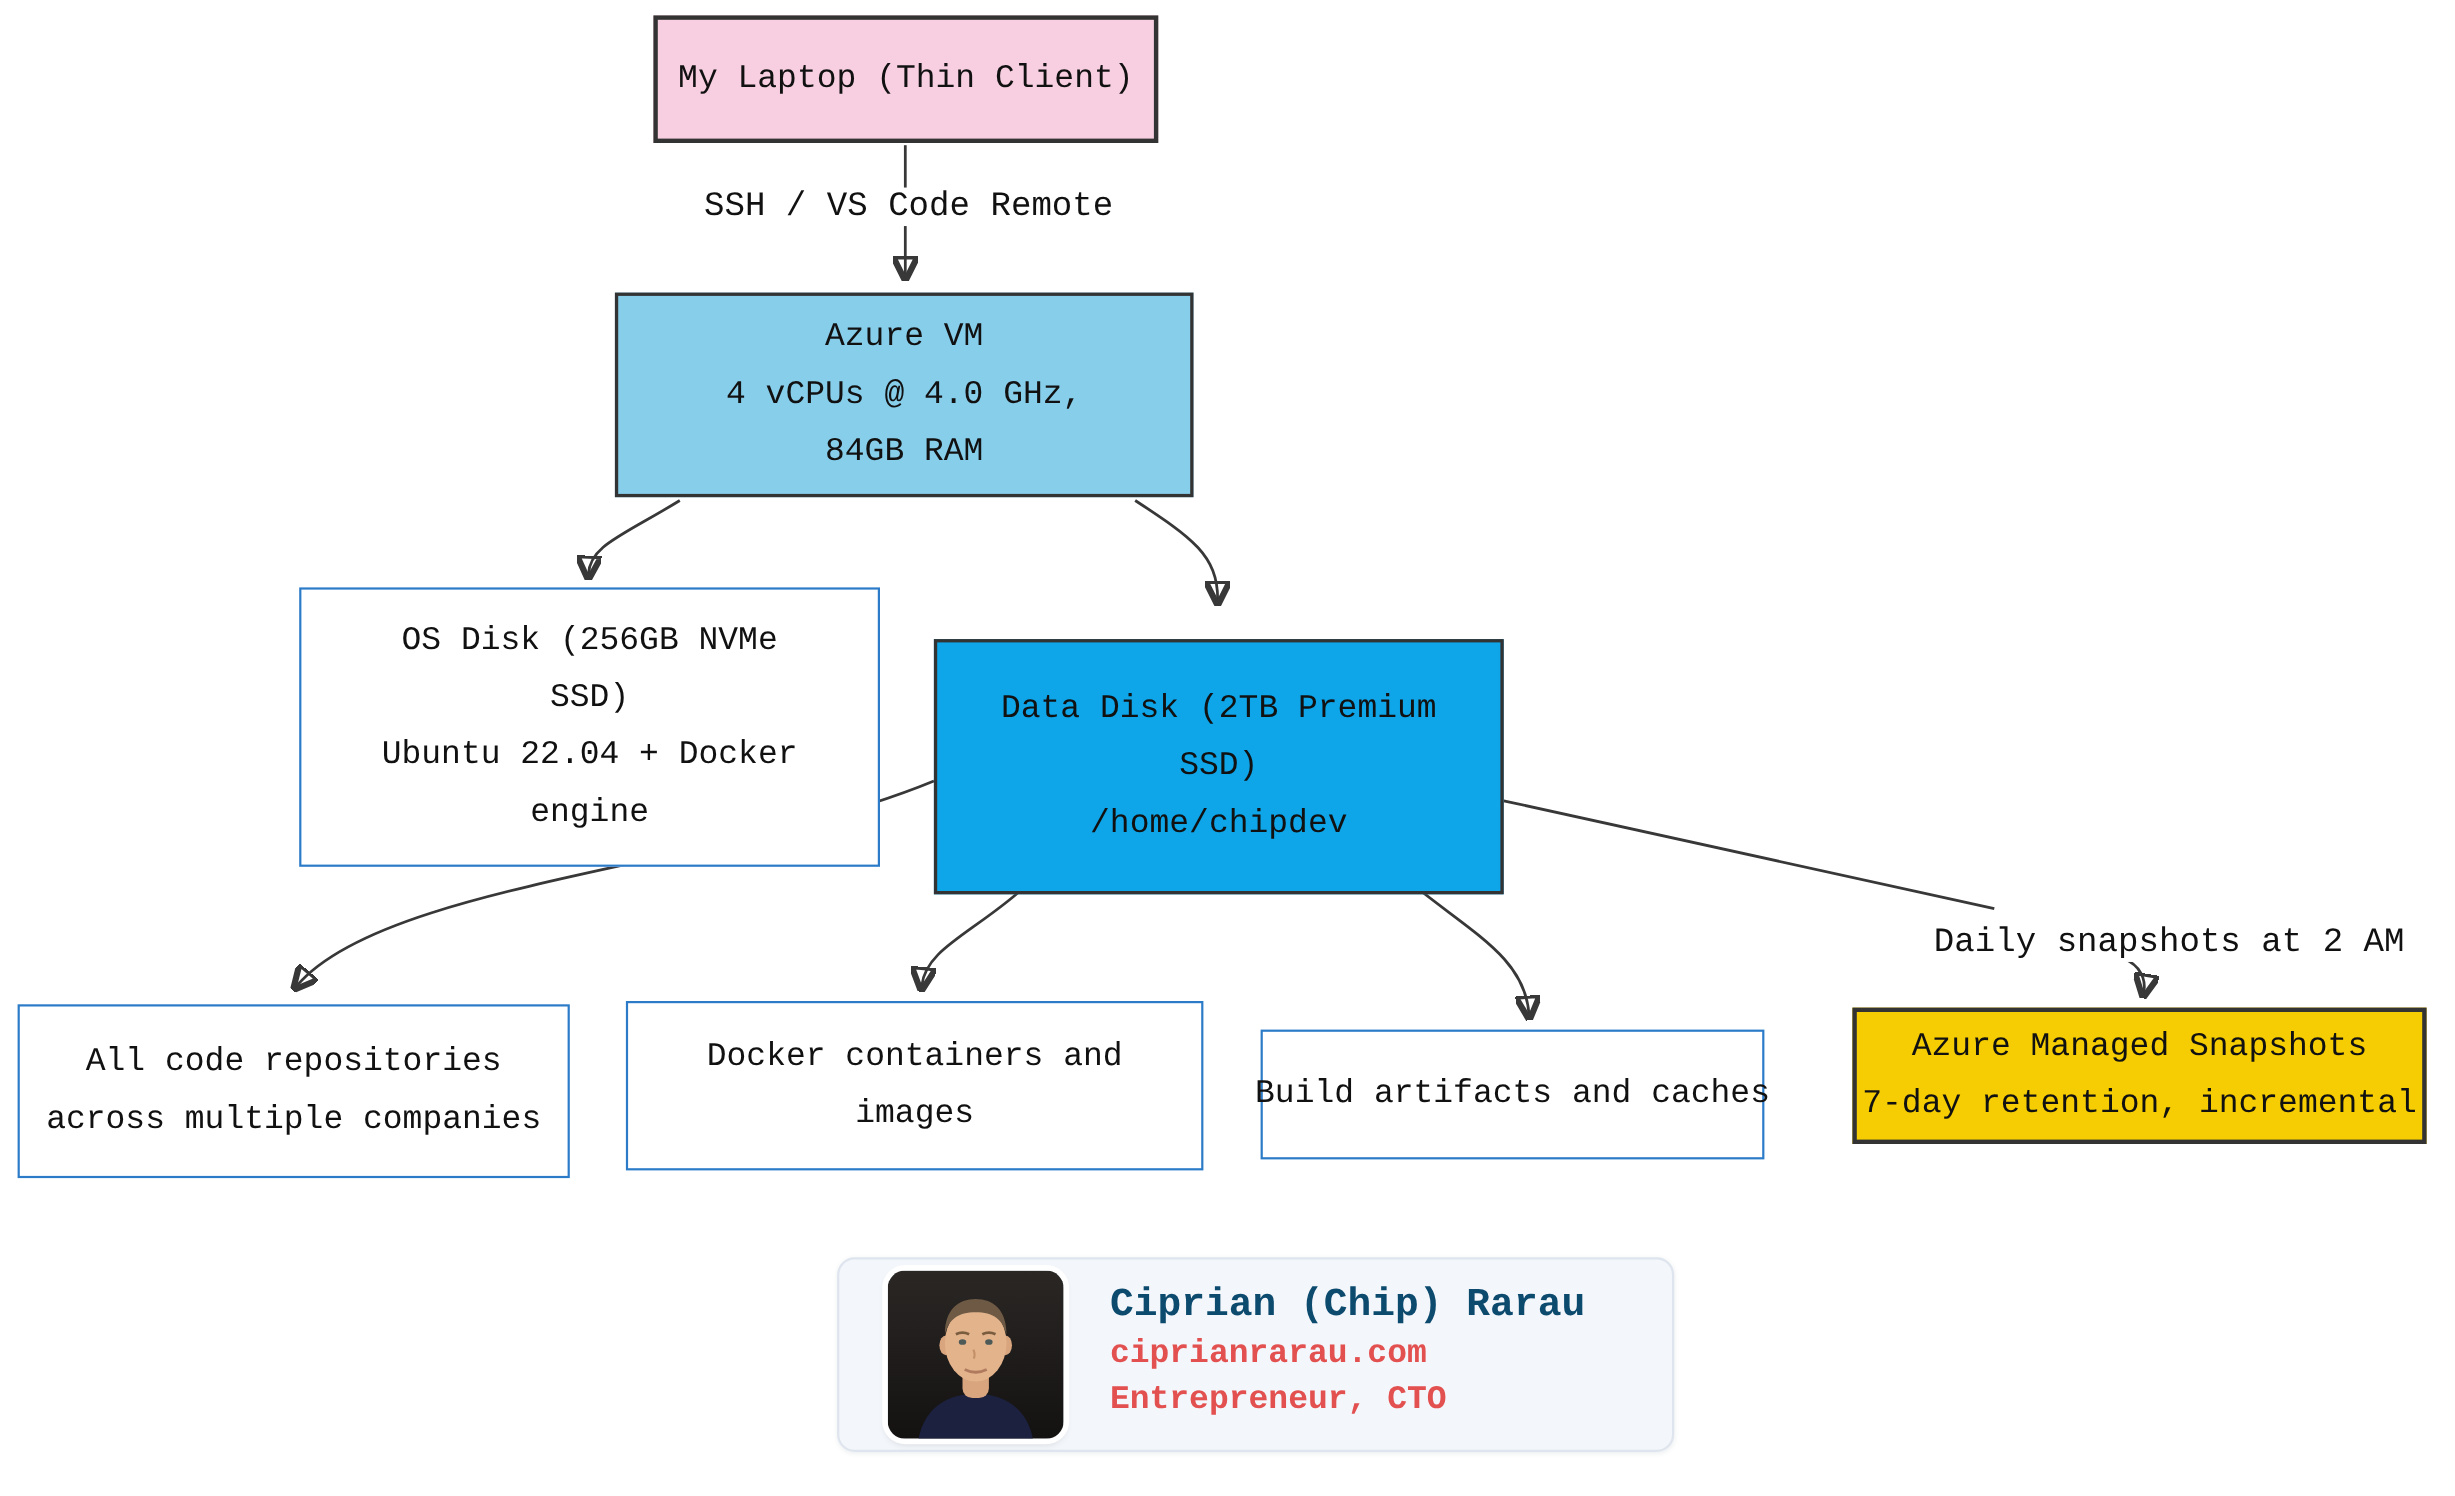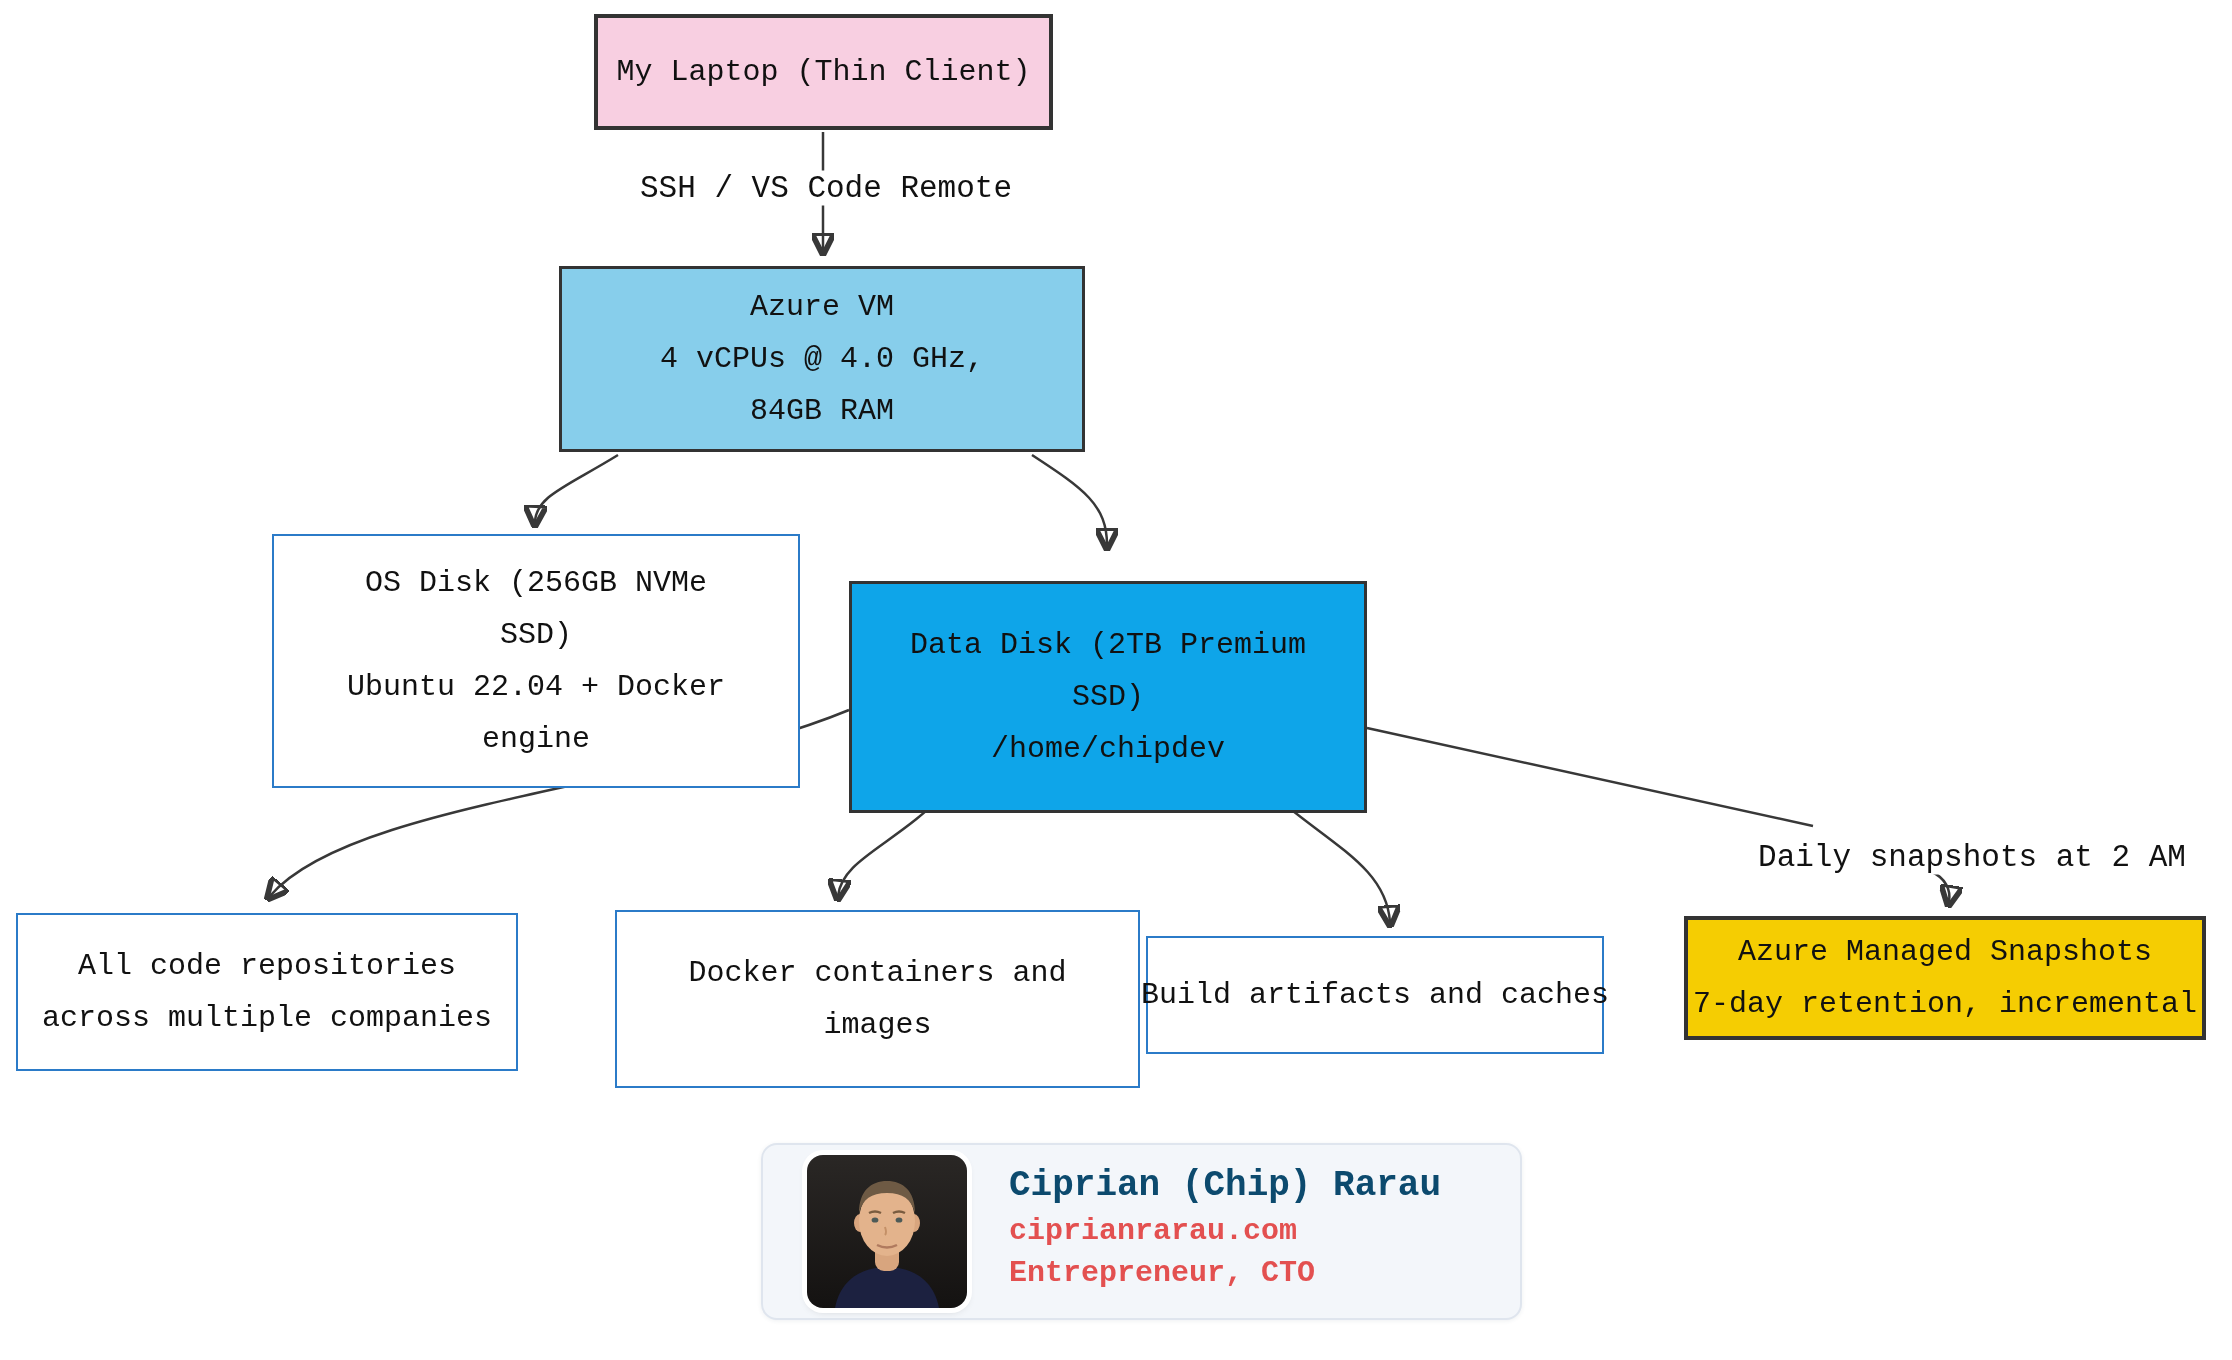--- a/index.html
+++ b/index.html
@@ -25,21 +25,21 @@
   }
   .node .nline{white-space:nowrap;}
   .dark-border{border:3px solid #333333;}
   .thick-border{border:4px solid #333333;}
   .blue-border{border:2px solid #2b7bc8;}
   .node-laptop{left:594px;top:14px;width:459px;height:116px;background:#f8cfe1;}
   .node-vm{left:559px;top:266px;width:526px;height:186px;background:#87ceeb;}
   .node-os{left:272px;top:534px;width:528px;height:254px;}
   .node-data{left:849px;top:557px;width:518px;height:232px;background:#0ea5e9;margin-top:24px;}
   .node-repos{left:16px;top:913px;width:502px;height:158px;}
-  .node-docker{left:569px;top:910px;width:525px;height:178px;margin-left:46px;}
+  .node-docker{left:569px;top:910px;width:525px;height:154px;}
   .node-artifacts{left:1146px;top:936px;width:458px;height:118px;}
   .node-snapshots{left:1684px;top:916px;width:522px;height:124px;background:#f5cd02;}
   .edge-label{
     position:absolute;
     transform:translate(-50%,-50%);
     font-size:31px;
     background:#ffffff;
     padding:0 8px;
     white-space:nowrap;
   }

